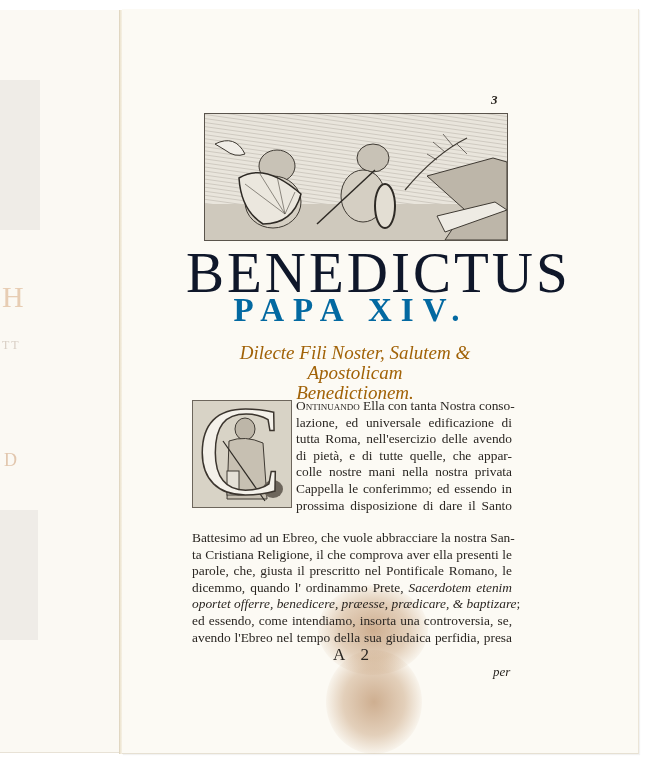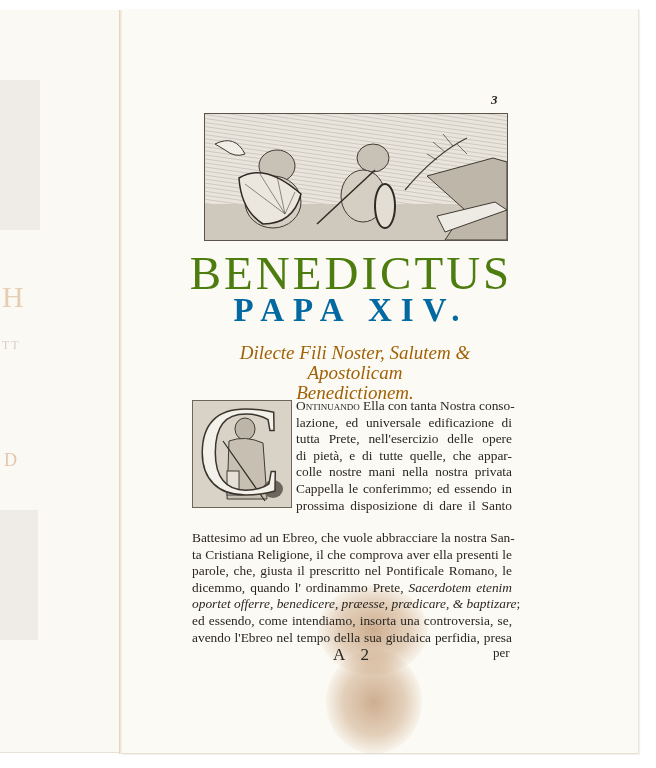--- a/index.html
+++ b/index.html
@@ -20,21 +20,21 @@
       background: #fcfaf4; border-bottom: 1px solid #e6e0d2; border-right: 1px solid #ebe5d8;
       box-shadow: 1px 1px 1px rgba(0,0,0,.05);
     }
     .page-number { position: absolute; left: 491px; top: 92px; font-size: 13px; font-weight: bold; font-style: italic; color: #2b2621; }
     .headpiece {
       position: absolute; left: 204px; top: 113px; width: 302px; height: 126px;
       border: 1px solid #5a544c; background: #e9e5dc; overflow: hidden;
     }
     .title-main {
       position: absolute; left: 186px; top: 248px; width: 330px; text-align: center;
-      font-size: 47px; letter-spacing: 3px; color: #4d7c0f; line-height: 50px;
+      font-size: 57px; letter-spacing: 3px; color: #0f172a; line-height: 50px;
     }
     .title-sub {
       position: absolute; left: 186px; top: 292px; width: 330px; text-align: center;
       font-size: 33px; letter-spacing: 9px; color: #0369a1; line-height: 36px; font-weight: bold;
     }
     .salutation {
       position: absolute; left: 194px; top: 343px; width: 322px; text-align: center;
       font-style: italic; font-size: 19px; line-height: 20px; color: #a16207;
     }
     .drop-cap-box {
@@ -135,31 +135,31 @@
     <line x1="30" y1="40" x2="72" y2="100" stroke="#2e2a25" stroke-width="1.2"></line>
     <rect x="34" y="70" width="12" height="24" fill="#e5e1d7" stroke="#3f3a33"></rect>
     <ellipse cx="80" cy="88" rx="10" ry="9" fill="#6d665c"></ellipse>
   </svg>
   <div class="drop-cap-letter">C</div>
 </div>
 
 <div class="body-text col-narrow">
   <span class="body-line"><span class="lead">Ontinuando</span><span> Ella con tanta Nostra conso-</span></span>
   <span class="body-line">lazione, ed universale edificazione di</span>
-  <span class="body-line">tutta Prete, nell'esercizio delle opere</span>
+  <span class="body-line">tutta Roma, nell'esercizio delle avendo</span>
   <span class="body-line">di pietà, e di tutte quelle, che appar-</span>
   <span class="body-line">colle nostre mani nella nostra privata</span>
   <span class="body-line">Cappella le conferimmo; ed essendo in</span>
   <span class="body-line">prossima disposizione di dare il Santo</span>
 </div>
 
 <div class="body-text col-wide">
   <span class="body-line">Battesimo ad un Ebreo, che vuole abbracciare la nostra San-</span>
   <span class="body-line">ta Cristiana Religione, il che comprova aver ella presenti le</span>
   <span class="body-line">parole, che, giusta il prescritto nel Pontificale Romano, le</span>
   <span class="body-line"><span>dicemmo, quando l' ordinammo Prete, </span><span class="it">Sacerdotem etenim</span></span>
   <span class="body-line"><span class="it">oportet offerre, benedicere, præesse, prædicare, &amp; baptizare</span><span>;</span></span>
   <span class="body-line">ed essendo, come intendiamo, insorta una controversia, se,</span>
   <span class="body-line">avendo l'Ebreo nel tempo della sua giudaica perfidia, presa</span>
 </div>
 
 <div class="signature" style="left:333px;top:645px;">A 2</div>
-<div class="catchword" style="left:493px;top:645px;">per</div>
+<div class="catchword" style="left:493px;top:664px;font-style:italic;">per</div>
 
 </body></html>

